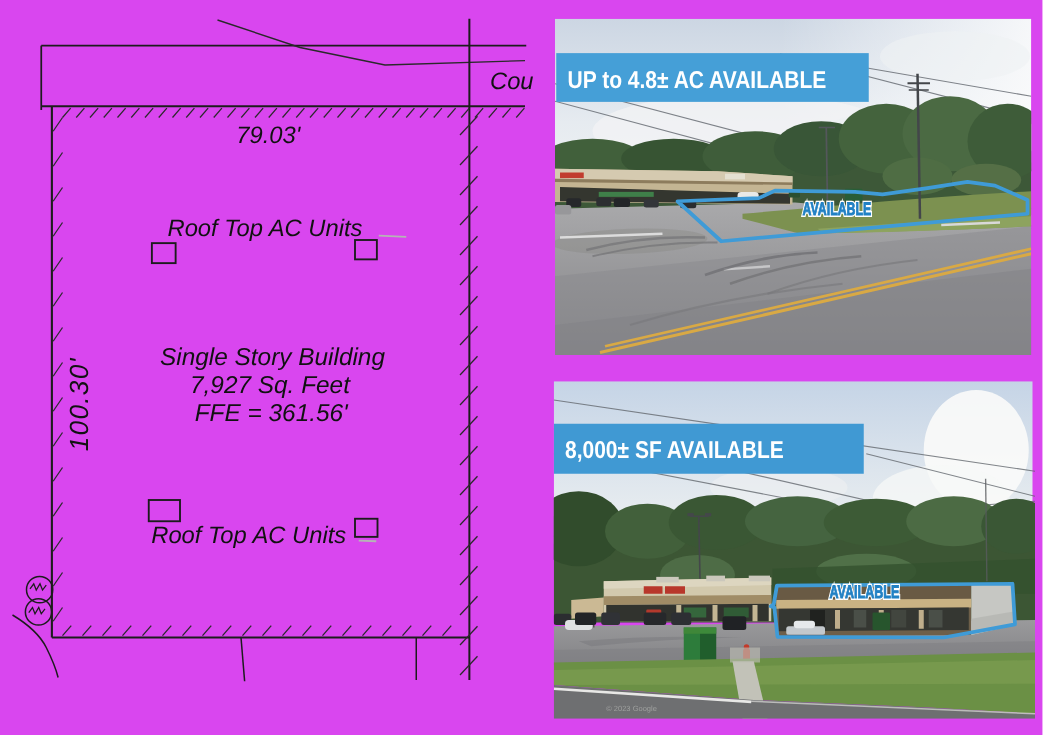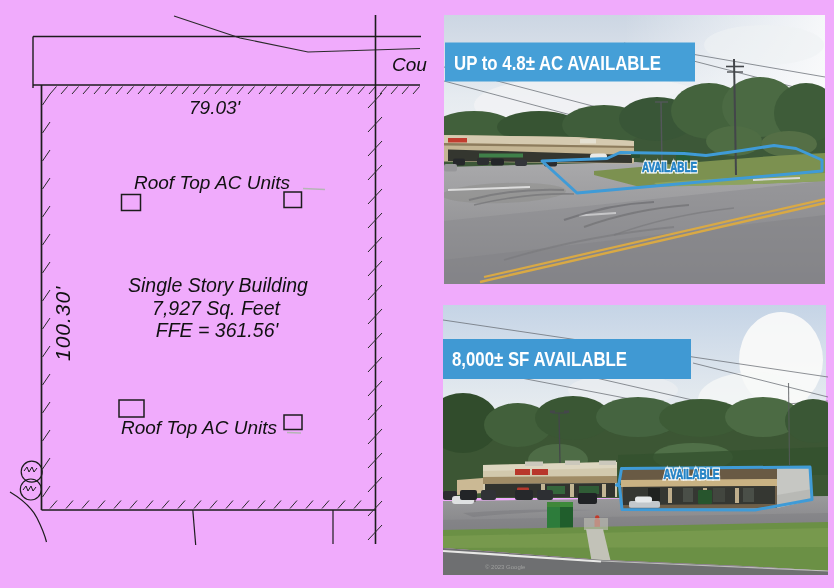--- a/index.html
+++ b/index.html
@@ -1,14 +1,14 @@
 <!DOCTYPE html>
 <html><head><meta charset="utf-8"><style>
 html,body{margin:0;padding:0;background:#ffffff;}
-#page{position:relative;width:834px;height:588px;background:#f0abfc;overflow:hidden;font-family:"Liberation Sans",sans-serif;}
+#page{position:relative;width:834px;height:588px;background:#d946ef;overflow:hidden;font-family:"Liberation Sans",sans-serif;}
 .abs{position:absolute;}
 </style></head><body>
 <div id="page">
 
 <svg class="abs" style="left:0;top:0" width="443" height="588" viewBox="0 0 443 588">
 
 <g fill="none" stroke="#1c1c1c" stroke-width="1.4">
         <line x1="33" y1="36.5" x2="421" y2="36.5"></line>
         <line x1="33" y1="36.5" x2="33" y2="88"></line>
       </g>

